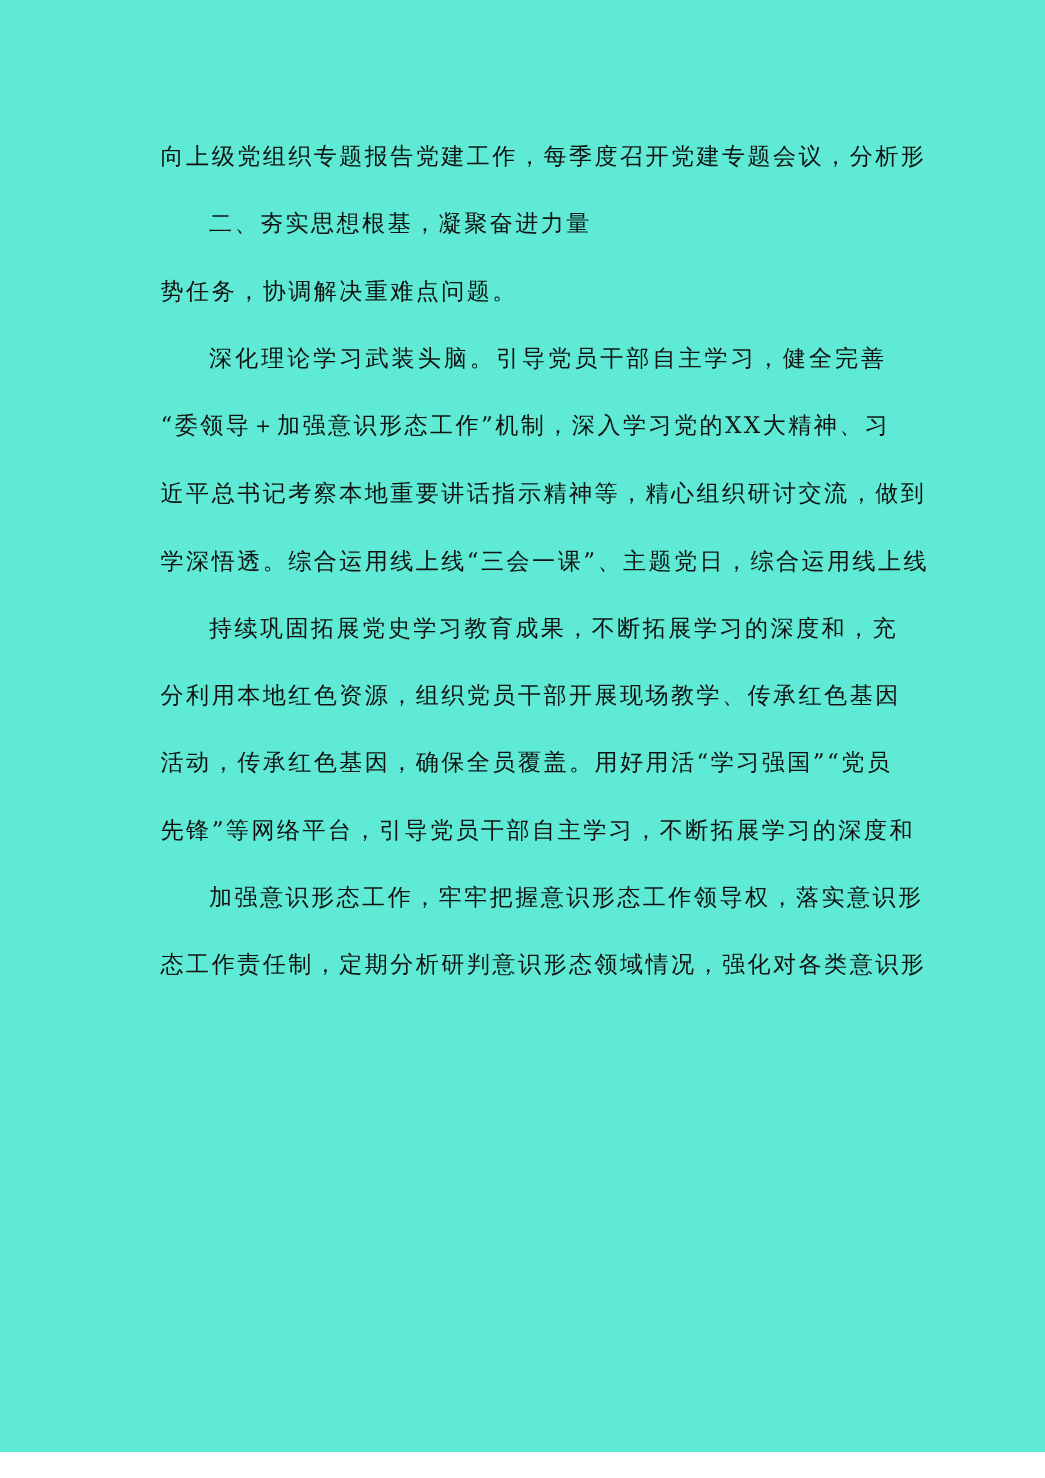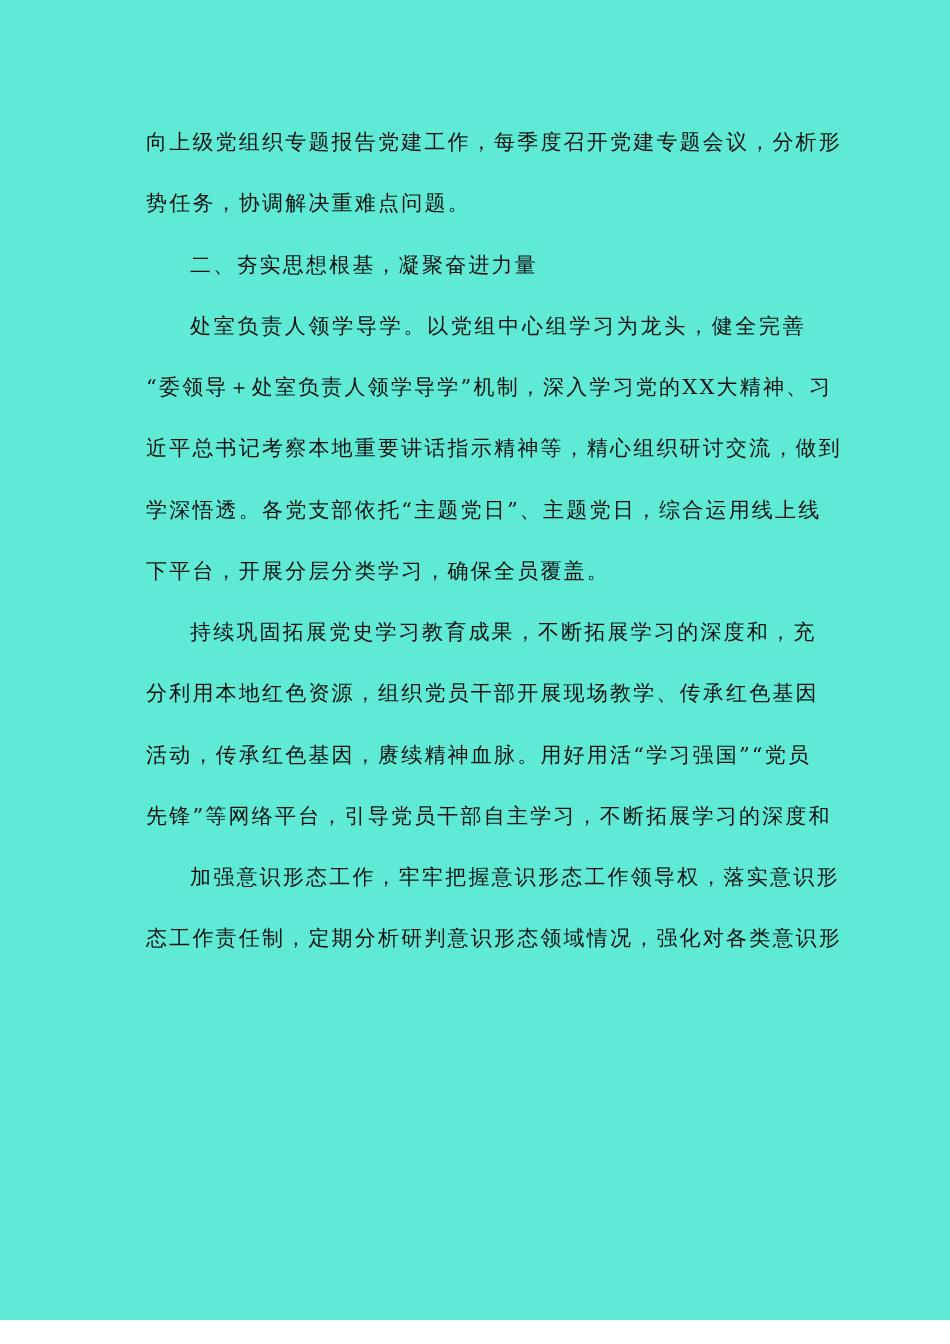--- a/index.html
+++ b/index.html
@@ -49,27 +49,26 @@
     text-align: left;
     text-align-last: left;
   }
 </style>
 </head>
 <body>
 
 <div class="page">
   <div class="content">
     <div class="line justify">向上级党组织专题报告党建工作，每季度召开党建专题会议，分析形</div>
+    <div class="line natural indent">二、夯实思想根基，凝聚奋进力量</div>
     <div class="line natural">势任务，协调解决重难点问题。</div>
-    <div class="line natural indent">二、夯实思想根基，凝聚奋进力量</div>
-    <div class="line justify indent">处室负责人领学导学。以党组中心组学习为龙头，健全完善</div>
-    <div class="line justify">“委领导＋处室负责人领学导学”机制，深入学习党的XX大精神、习</div>
+    <div class="line justify indent">深化理论学习武装头脑。引导党员干部自主学习，健全完善</div>
+    <div class="line justify">“委领导＋加强意识形态工作”机制，深入学习党的XX大精神、习</div>
     <div class="line justify">近平总书记考察本地重要讲话指示精神等，精心组织研讨交流，做到</div>
-    <div class="line justify">学深悟透。各党支部依托“主题党日”、主题党日，综合运用线上线</div>
-    <div class="line natural">下平台，开展分层分类学习，确保全员覆盖。</div>
+    <div class="line justify">学深悟透。综合运用线上线“三会一课”、主题党日，综合运用线上线</div>
     <div class="line justify indent">持续巩固拓展党史学习教育成果，不断拓展学习的深度和，充</div>
     <div class="line justify">分利用本地红色资源，组织党员干部开展现场教学、传承红色基因</div>
-    <div class="line justify">活动，传承红色基因，赓续精神血脉。用好用活“学习强国”“党员</div>
+    <div class="line justify">活动，传承红色基因，确保全员覆盖。用好用活“学习强国”“党员</div>
     <div class="line justify">先锋”等网络平台，引导党员干部自主学习，不断拓展学习的深度和</div>
     <div class="line justify indent">加强意识形态工作，牢牢把握意识形态工作领导权，落实意识形</div>
     <div class="line justify">态工作责任制，定期分析研判意识形态领域情况，强化对各类意识形</div>
   </div>
 </div>
 
 </body></html>

